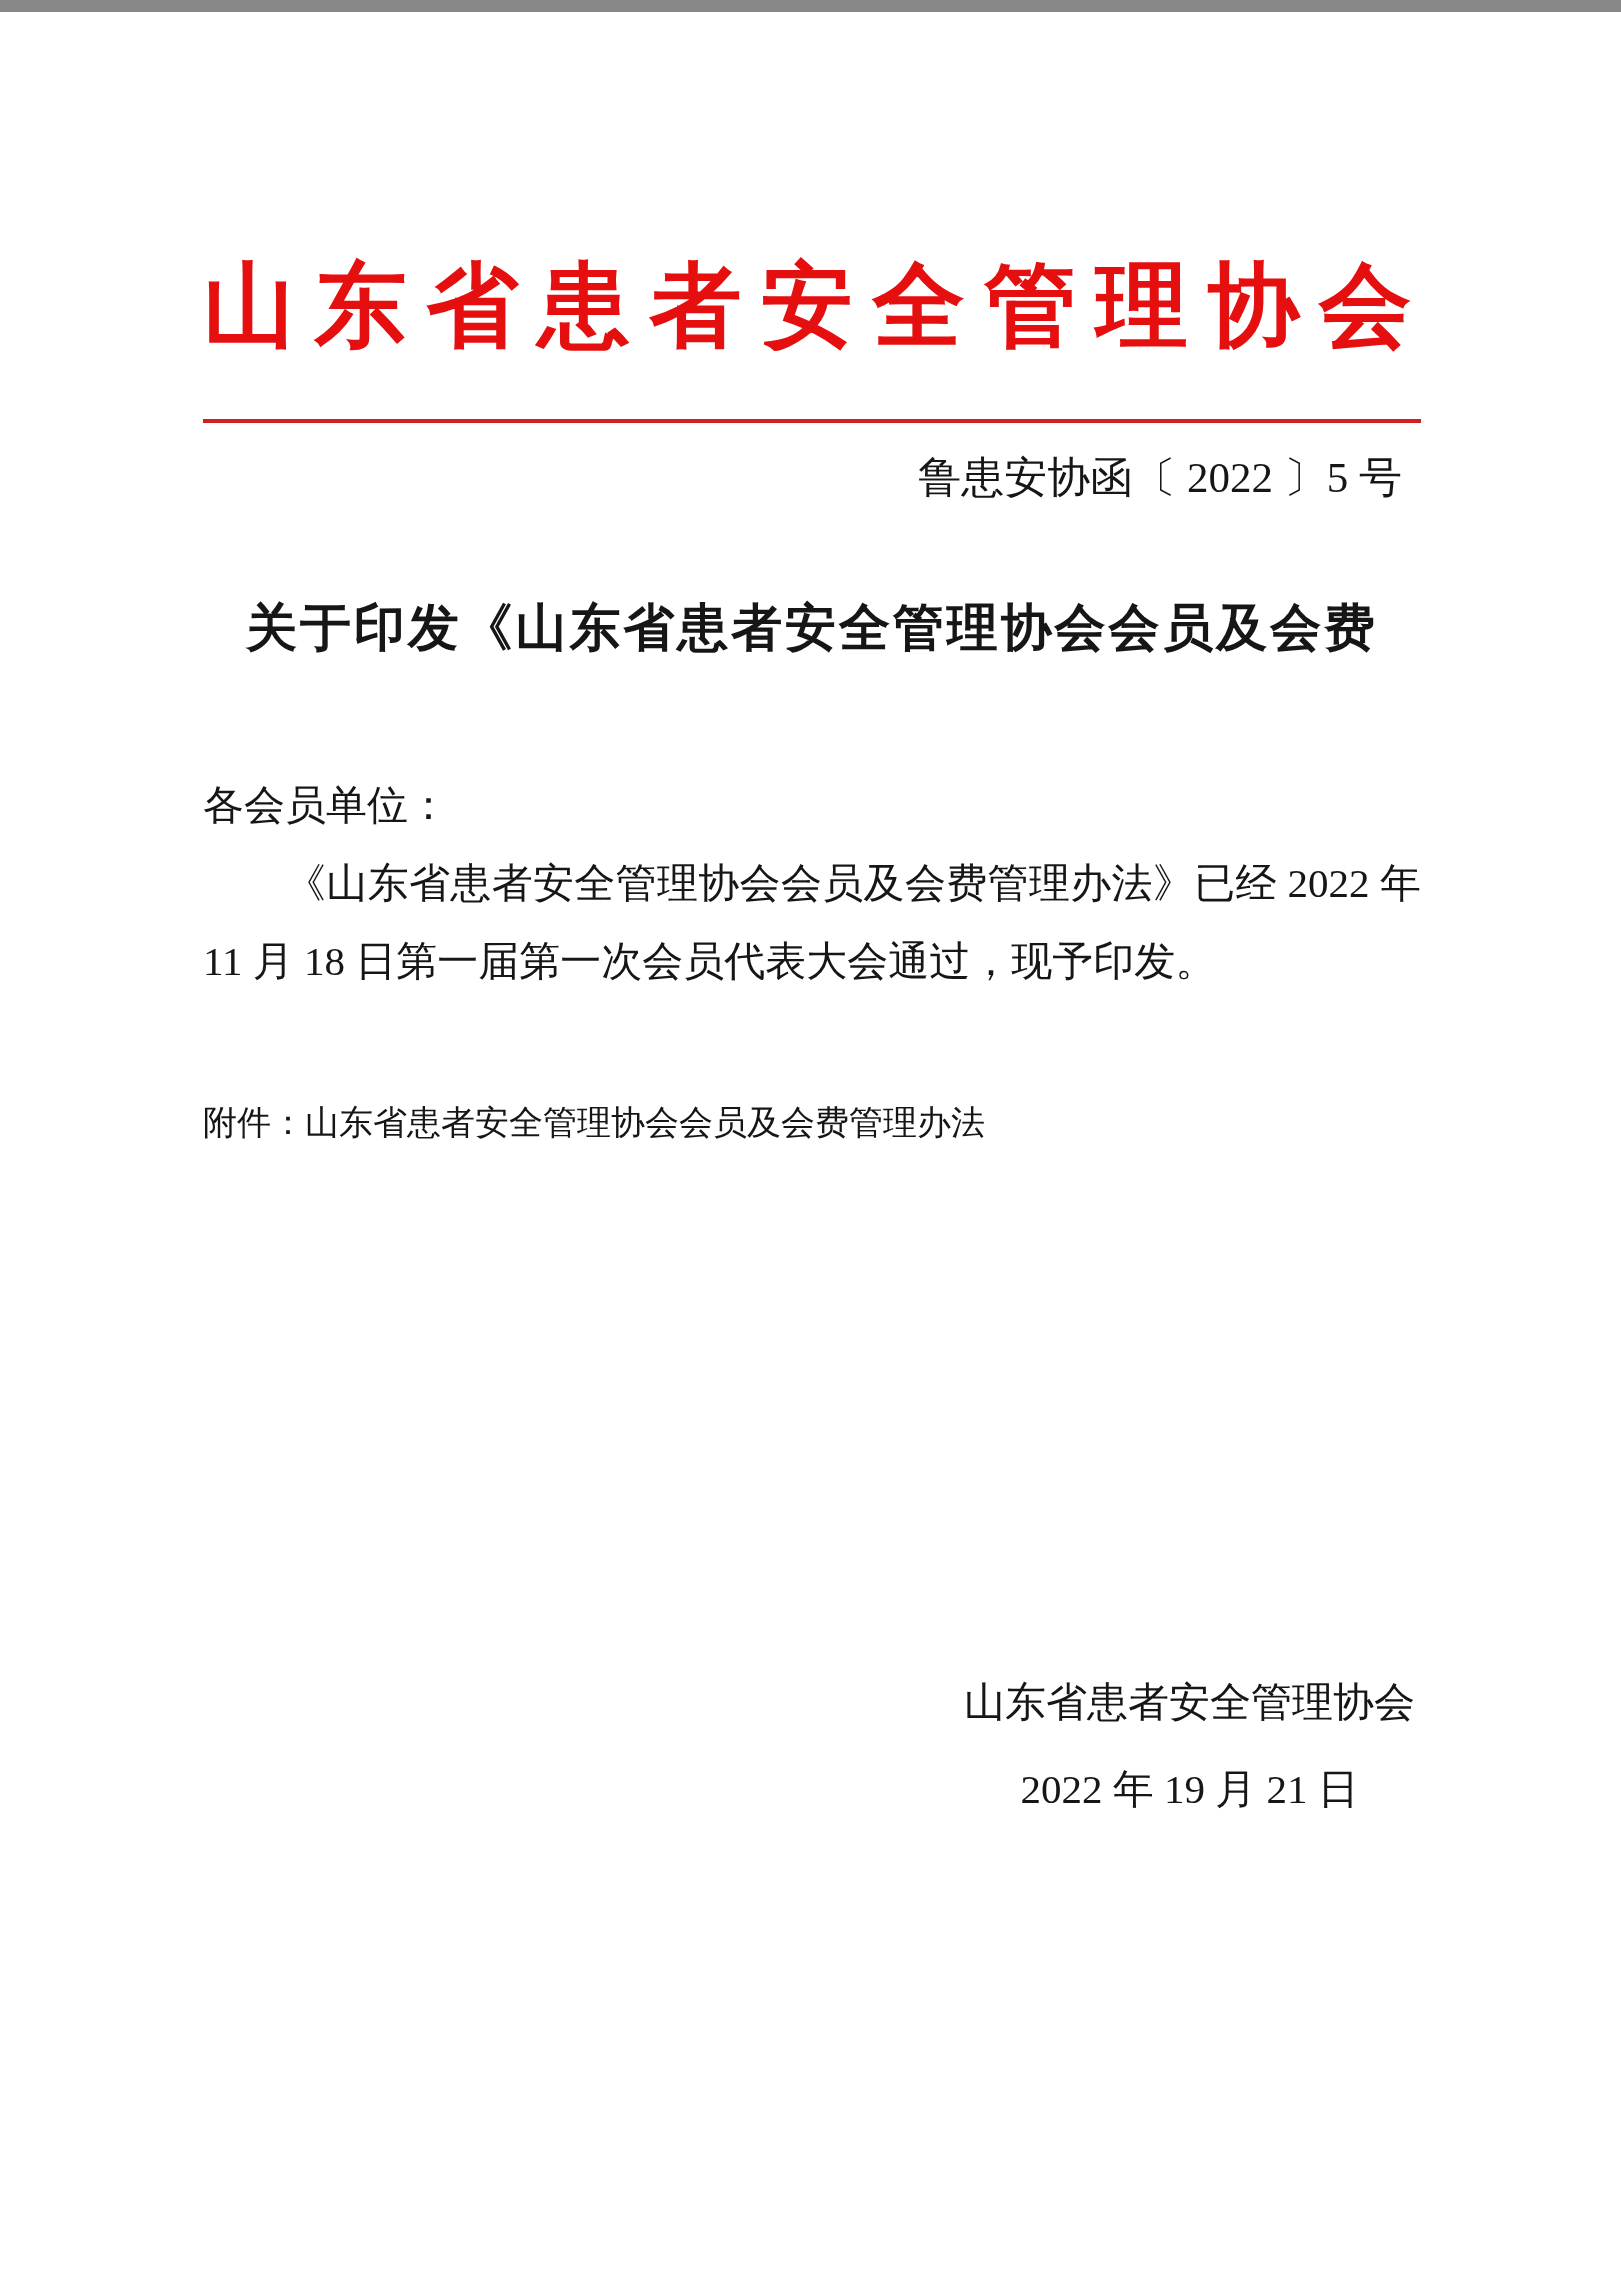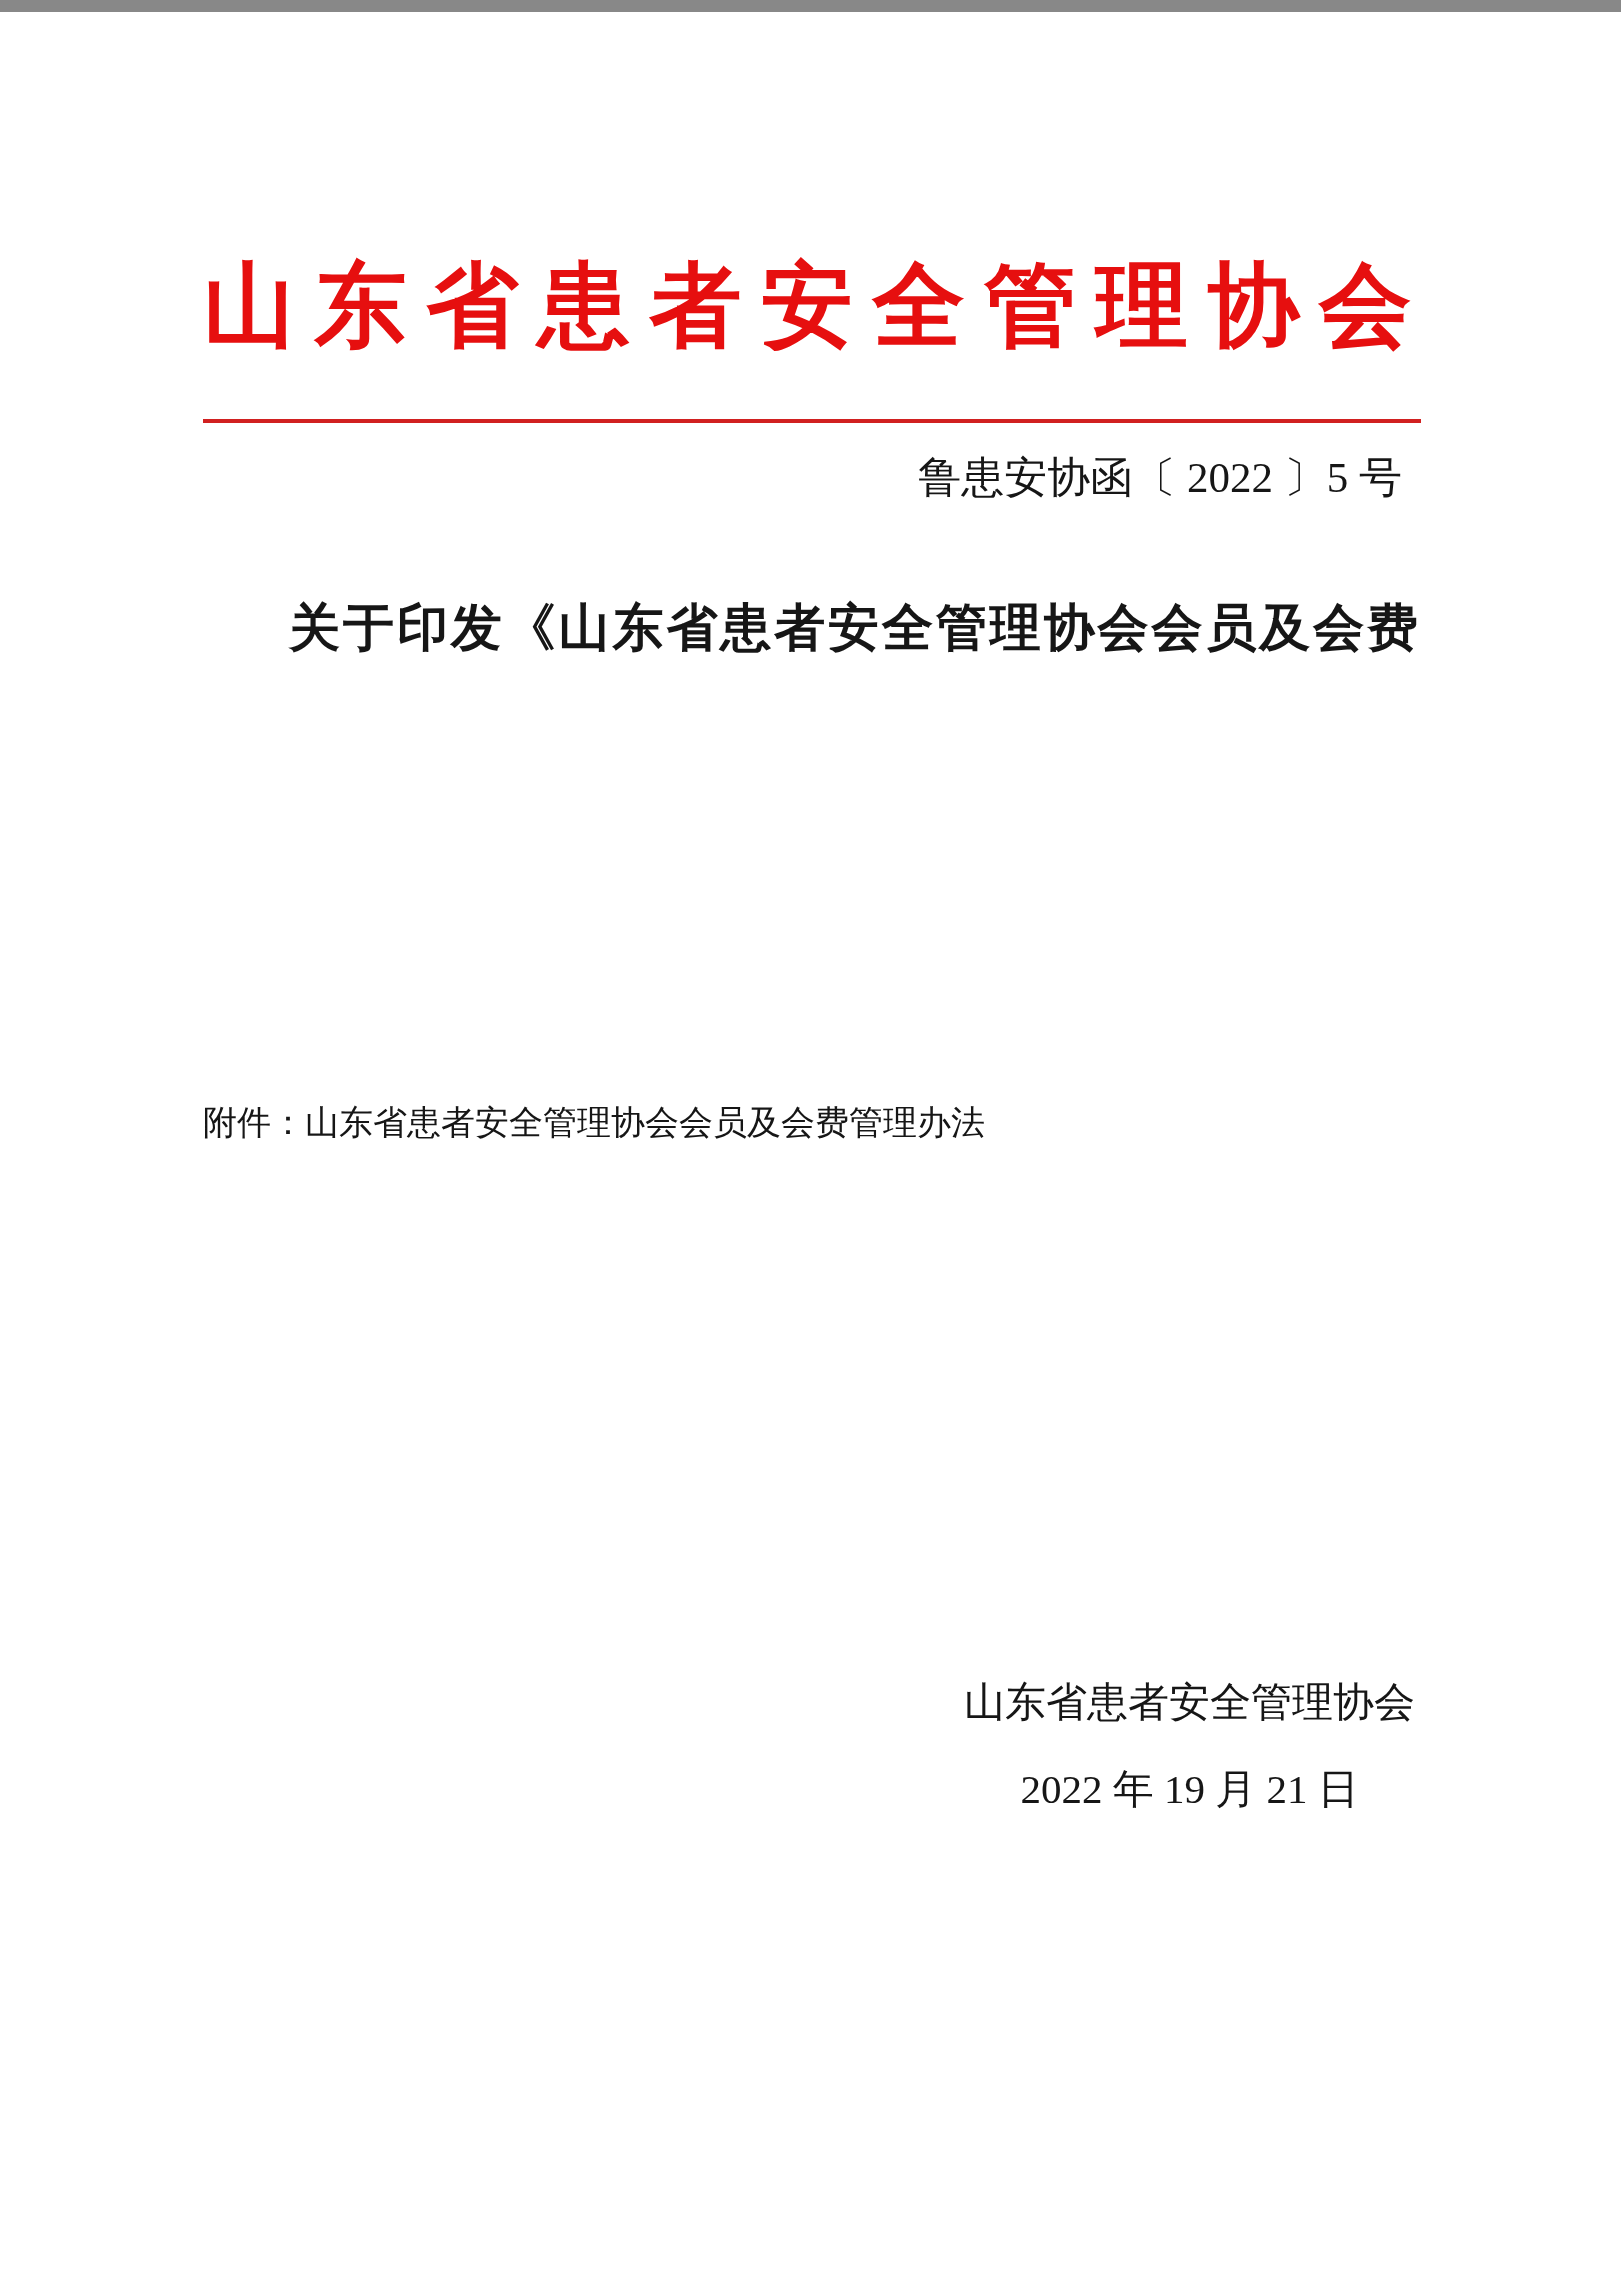--- a/index.html
+++ b/index.html
@@ -54,21 +54,21 @@
   .notice-title {
     position: absolute;
     top: 575px;
     left: 203px;
     width: 1218px;
     font-family: "Liberation Sans", "DejaVu Sans", sans-serif;
     font-weight: 700;
     font-size: 51px;
     line-height: 81px;
     letter-spacing: 2.9px;
-    text-align: right;
+    text-align: center;
   }
   
   .body-block {
     position: absolute;
     top: 754px;
     left: 203px;
     width: 1218px;
     font-size: 41px;
     line-height: 78px;
     text-align: justify;
@@ -113,20 +113,24 @@
   <div class="masthead" style="color: rgb(230, 15, 15);">山东省患者安全管理协会</div>
 
   <div class="red-rule" style="background-color: rgb(209, 32, 32);"></div>
 
   <div class="doc-number">鲁患安协函〔 2022 〕5 号</div>
 
   <div class="notice-title">
     <div>关于印发《山东省患者安全管理协会会员及会费</div>
   </div>
 
+  <div class="body-block">
+    <div>各会员单位：</div>
+    <div class="body-paragraph">《山东省患者安全管理协会会员及会费管理办法》已经 2022 年 11 月 18 日第一届第一次会员代表大会通过，现予印发。</div>
+  </div>
 
   <div class="attachment-line">附件：山东省患者安全管理协会会员及会费管理办法</div>
 
   <div class="signature-line">山东省患者安全管理协会</div>
 
   <div class="date-line">2022 年 19 月 21 日</div>
 
 </div>
 
 

